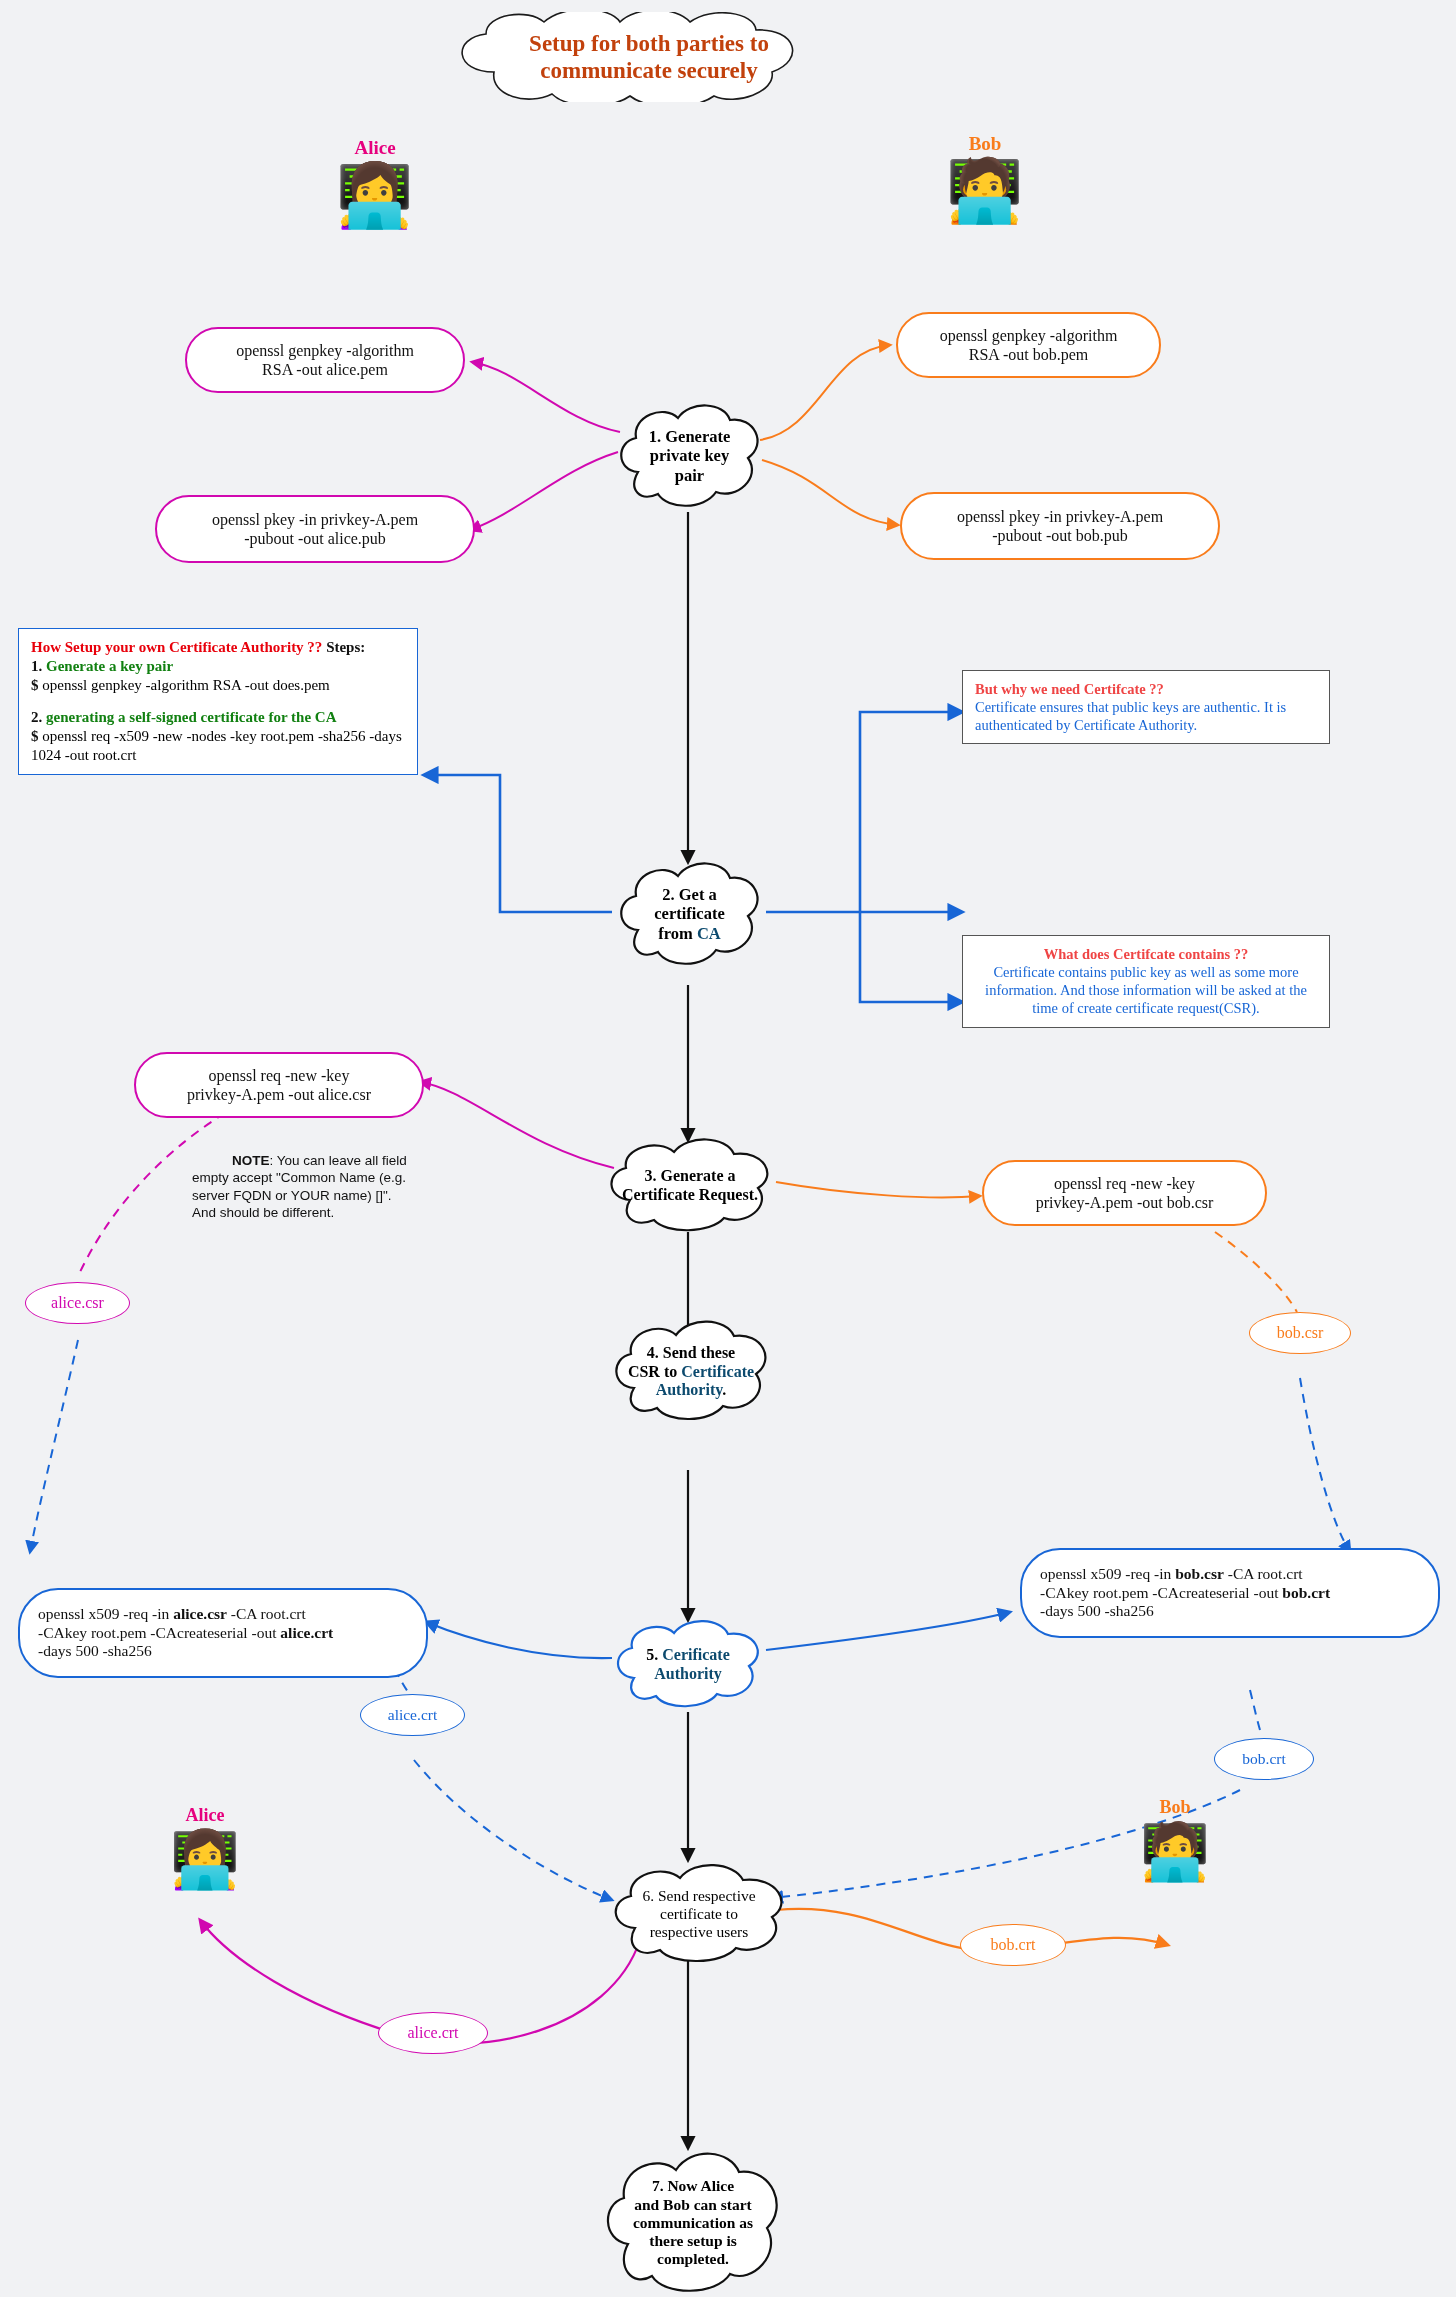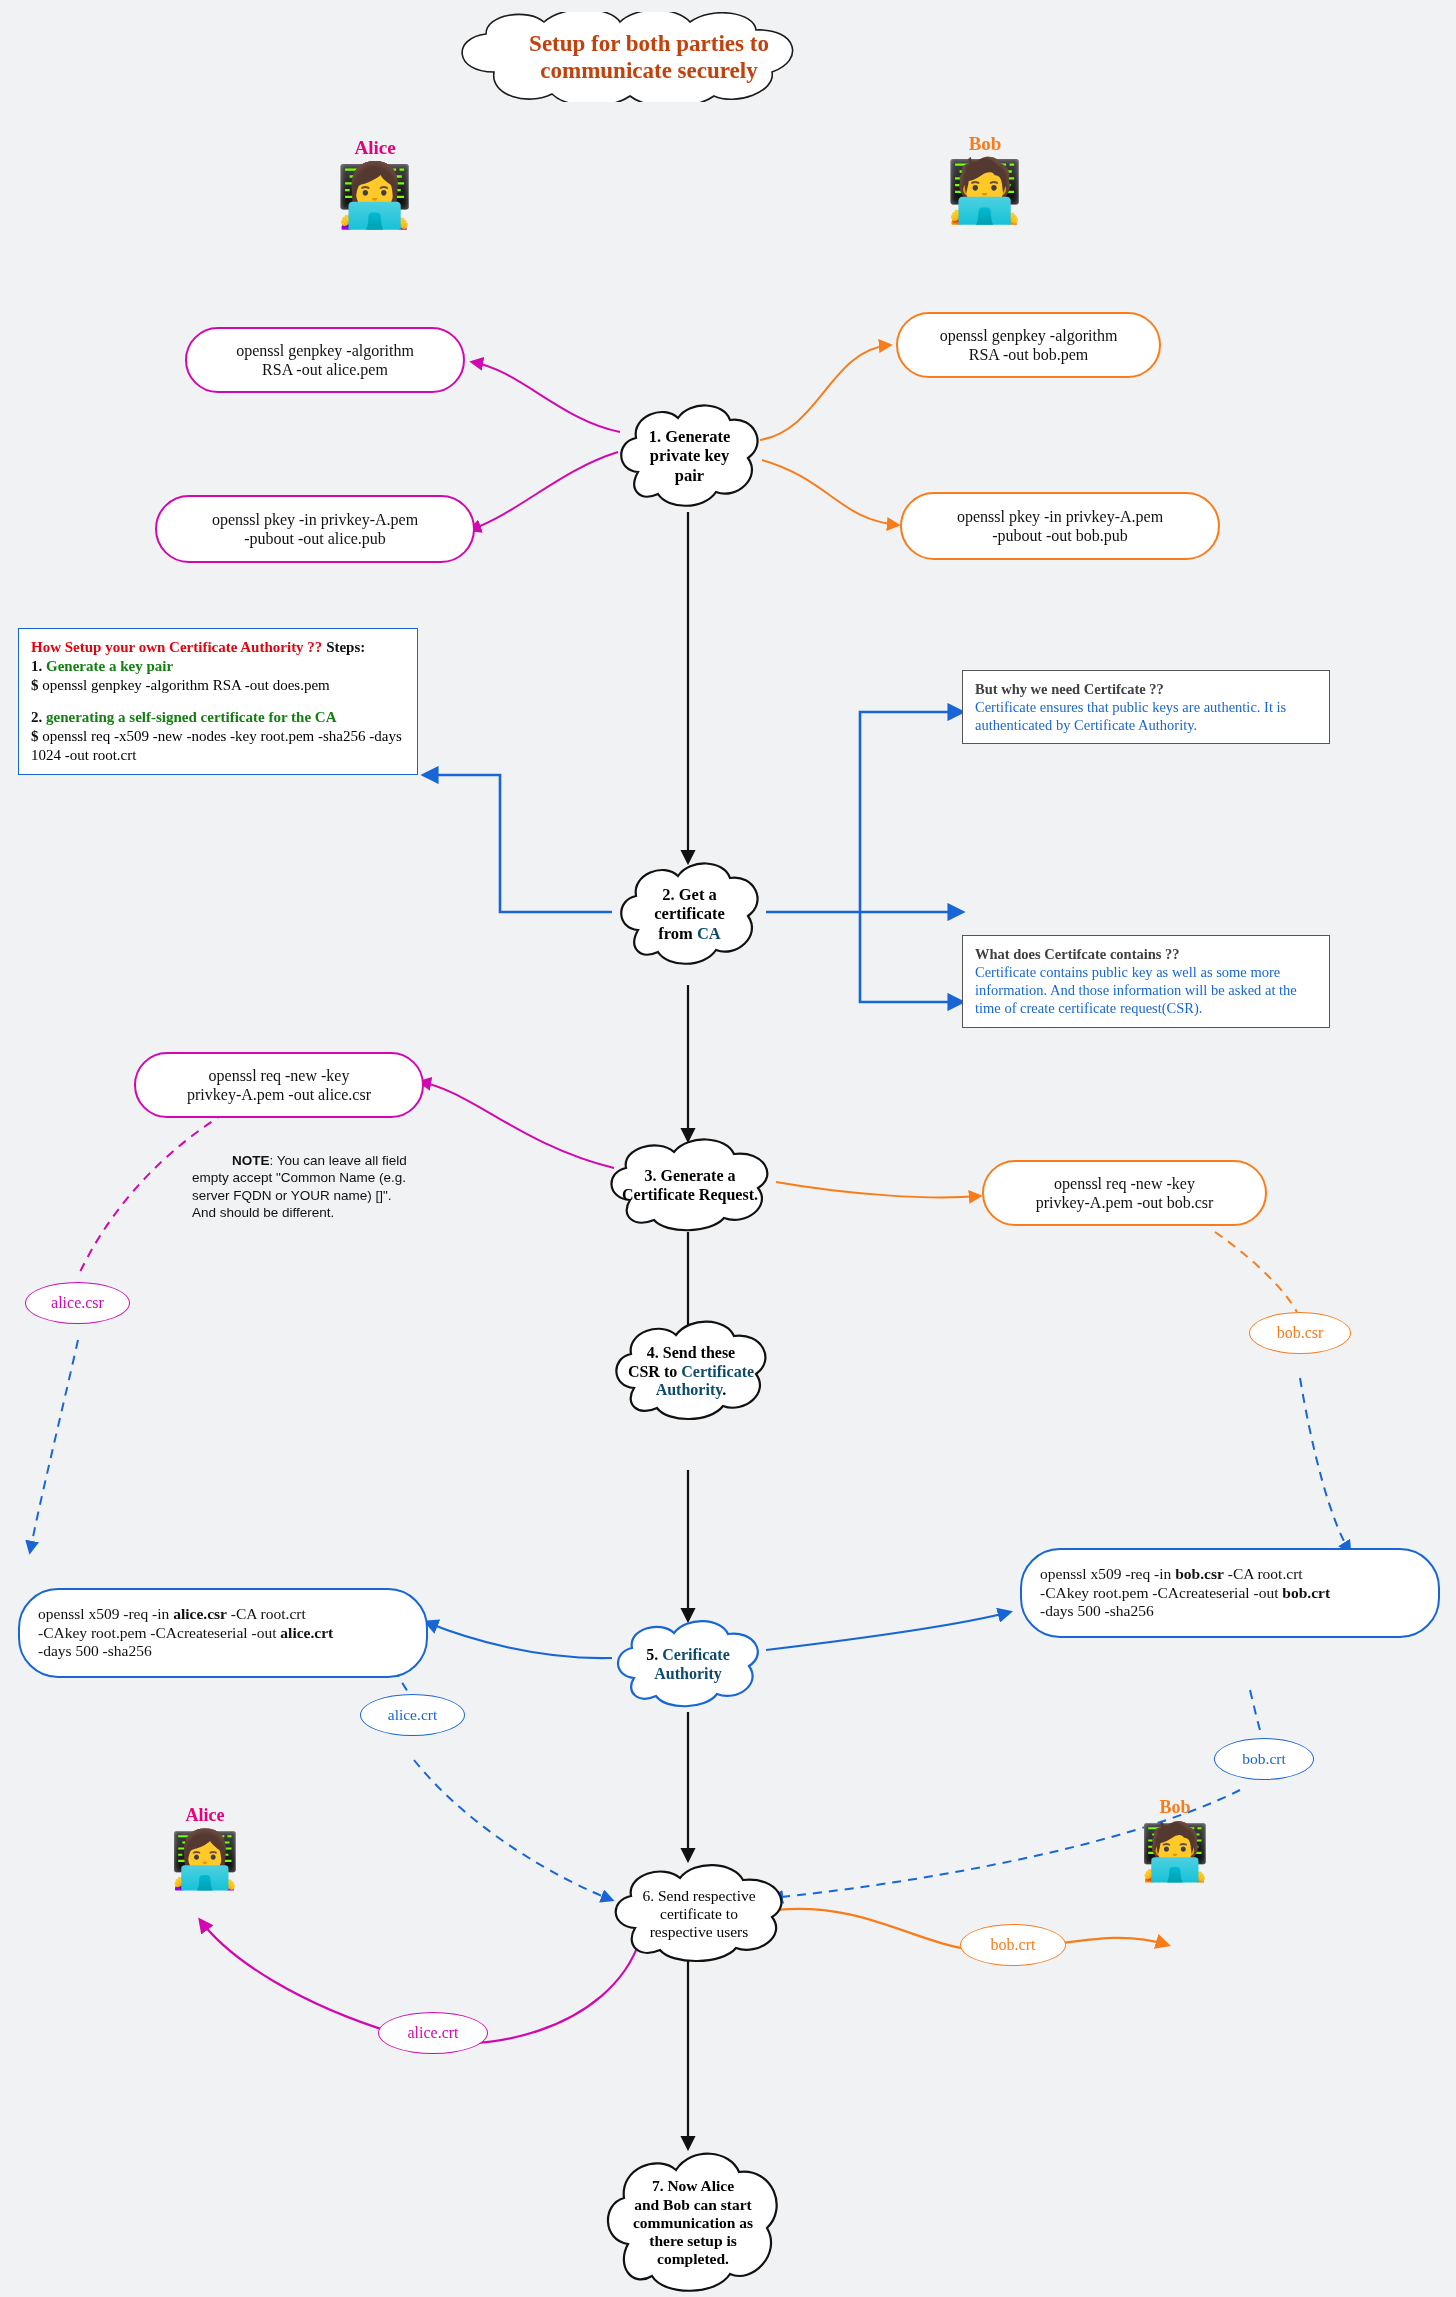--- a/index.html
+++ b/index.html
@@ -28,21 +28,21 @@
   .pill.orange{border-color:#f97c1b;}
   .pill.blue{border-color:#1866d6;}
   .pill.left{text-align:left;justify-content:flex-start;}
 
   
   .infobox{
     border:1.6px solid #1866d6;background:#fff;
     padding:9px 12px;line-height:1.25;
   }
   .infobox.grey{border-color:#555;}
-  .q{color:#404040;font-weight:bold;display:block;}
+  .q{color:#ef4444;font-weight:bold;display:block;}
   .a{color:#1866d6;display:block;}
   .blk{color:#111;font-weight:bold;}
   .grn{color:#118011;font-weight:bold;}
   .red{color:#e8000b;font-weight:bold;}
   .blu{color:#0c4a6e;}
 
   
   .token{
     border:1.8px solid #d108b0;border-radius:50%;background:#fff;
     display:flex;align-items:center;justify-content:center;
@@ -230,21 +230,21 @@
         <span>from </span><span class="blu">CA</span>
       </div>
     </div>
   </div>
 
   <div class="node infobox grey" style="left:962px;top:670px;width:368px;font-size:14.5px;">
     <span class="q">But why we need Certifcate ??</span>
     <span class="a">Certificate ensures that public keys are authentic. It is authenticated by Certificate Authority.</span>
   </div>
 
-  <div class="node infobox grey" style="left:962px;top:935px;width:368px;font-size:14.5px;">
+  <div class="node infobox grey" style="left:962px;top:935px;width:368px;font-size:14.5px;text-align:center;">
     <span class="q">What does Certifcate contains ??</span>
     <span class="a">Certificate contains public key as well as some more information. And those information will be asked at the time of create certificate request(CSR).</span>
   </div>
 
   <div class="node cloud" style="left:600px;top:1136px;width:180px;height:100px;">
     <svg viewBox="0 0 180 100" preserveAspectRatio="none">
       <path d="M30,64 C6,62 6,36 26,32 C22,12 58,2 74,16 C88,-2 126,0 134,18
                C164,14 178,40 158,52 C172,70 146,90 124,82 C110,98 66,98 54,84
                C34,92 20,80 30,64 Z" fill="#fff" stroke="#111" stroke-width="2.2"></path>
     </svg>

